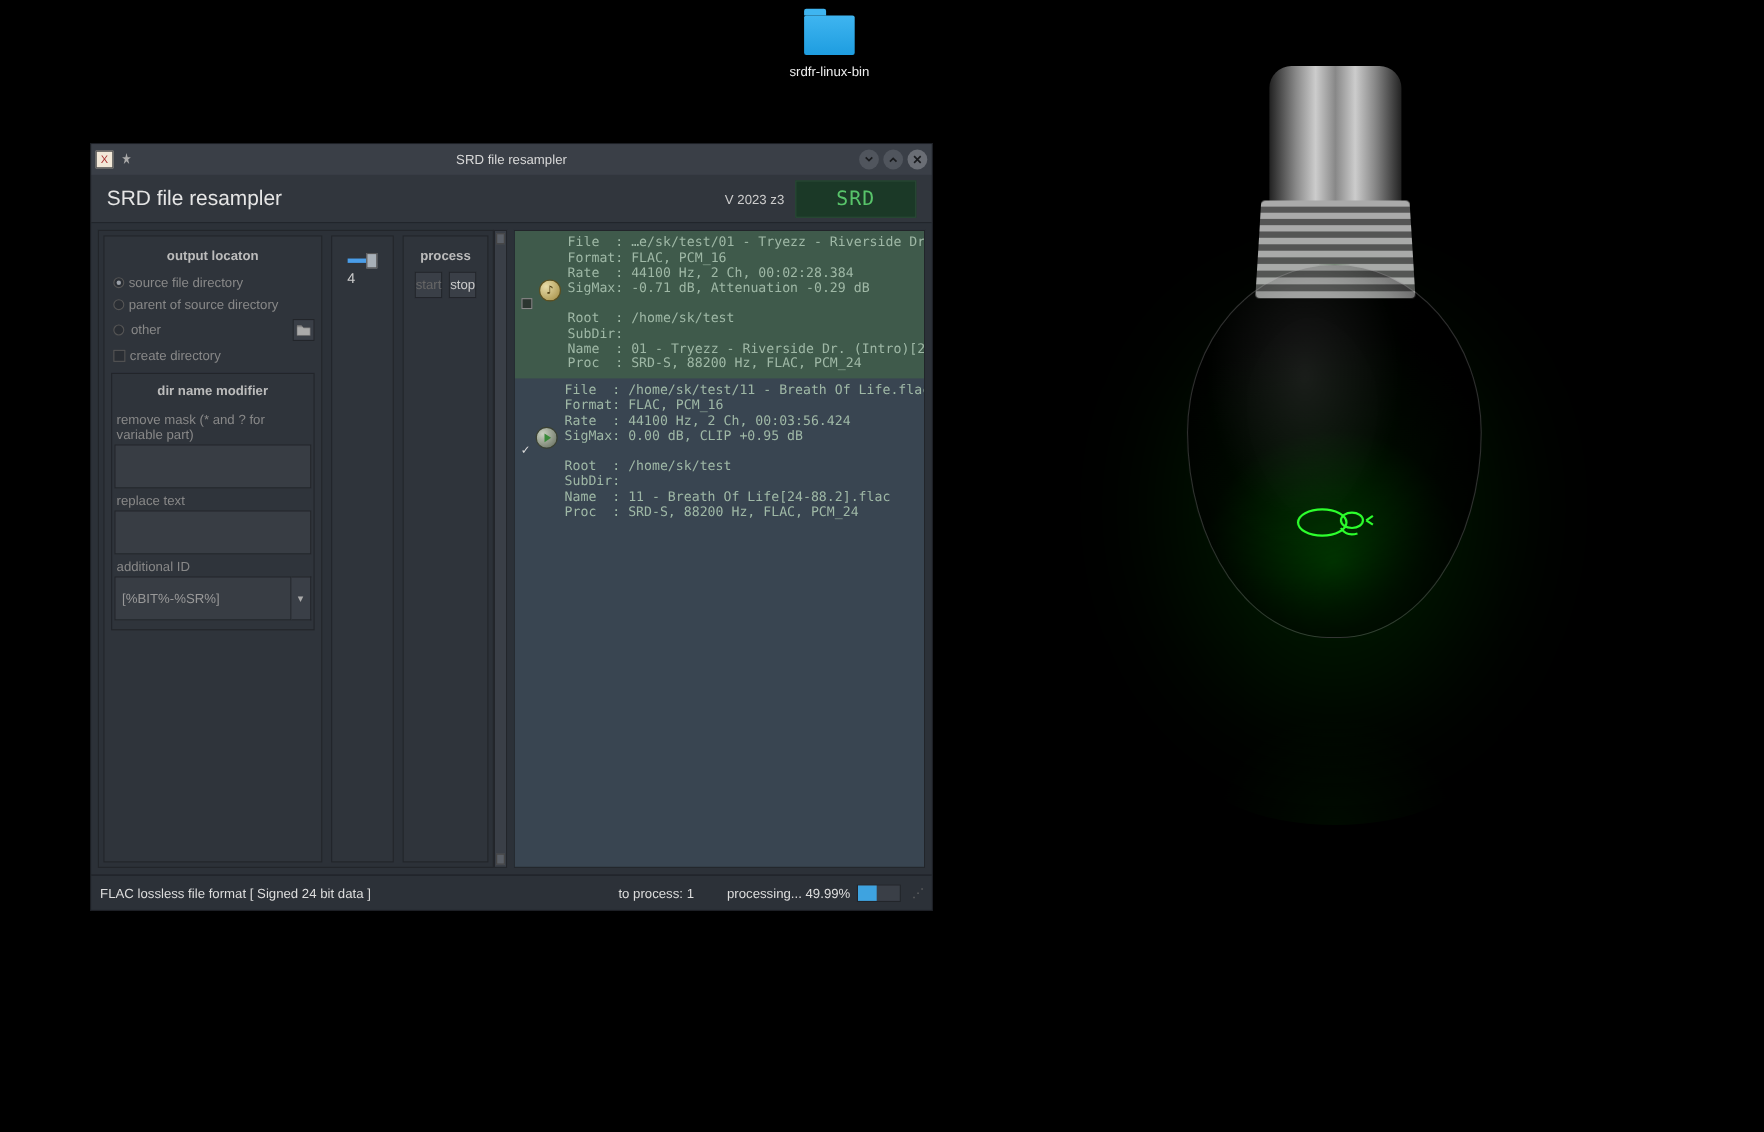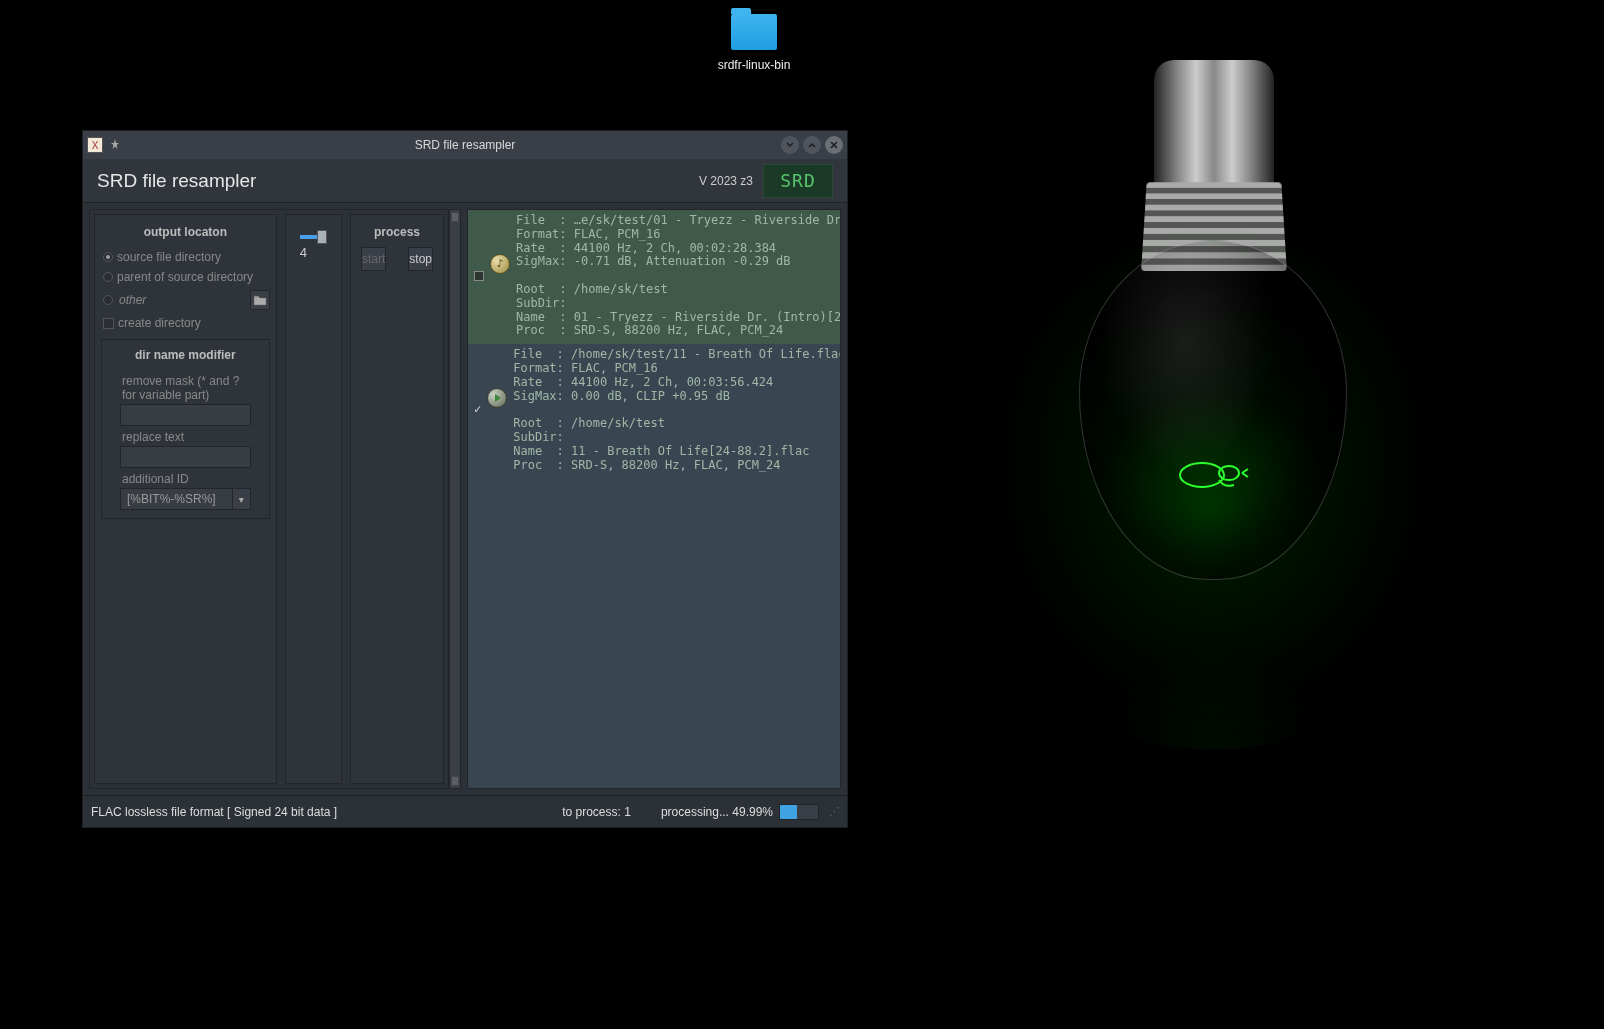--- a/index.html
+++ b/index.html
@@ -146,21 +146,21 @@
   font-size: 19px;
   color: #e5e5e5;
 }
 .app-header .version {
   margin-left:auto;
   font-size: 12px;
   color: #ccc;
   margin-right: 10px;
 }
 .app-header .logo {
-  width: 70px; height: 34px;
+  width: 110px; height: 34px;
   background: #1b3927;
   border: 1px solid #2a4a36;
   display:flex; align-items:center; justify-content:center;
   font-family: monospace;
   font-size: 18px;
   color: #58c46a;
   letter-spacing: 1px;
 }
 
 .app-body {
@@ -227,42 +227,42 @@
   content:""; position:absolute; inset:2px;
   background:#9aa0a8; border-radius:50%;
 }
 .check {
   width:11px; height:11px;
   border:1px solid #555;
   background:#2a2e34;
 }
 .txt-in {
   width: 100%;
-  height: 22px;
+  height: 40px;
   background: #383d44;
   border: 1px solid #22252a;
   color: #999;
   padding: 2px 6px;
   font-size: 12px;
 }
 .mini-btn {
   width:20px; height:20px;
   background:#3a3f47;
   border:1px solid #22252a;
   display:flex; align-items:center; justify-content:center;
   font-size:11px; color:#aaa;
 }
-.row-with-icon { display:flex; align-items:center; gap:6px;font-style:italic; }
+.row-with-icon { display:flex; align-items:center; gap:6px; }
 .row-with-icon .spacer { flex:1; }
 
 .sub-panel {
   border: 1px solid #22252a;
   background: #2f343b;
   margin-top: 6px;
-  padding: 4px 18px 8px;
+  padding: 4px 2px 8px;
 }
 .combo {
   display:flex;
 }
 .combo .txt-in { flex:1; }
 .combo .arrow {
   width:18px; background:#3a3f47; border:1px solid #22252a;
   border-left:none;
   display:flex; align-items:center; justify-content:center;
   color:#aaa; font-size:10px;
@@ -279,21 +279,21 @@
   margin: 6px 0;
 }
 .slider-fill { position:absolute; left:0; top:0; bottom:0; background:#4a9de8; }
 .slider-thumb {
   position:absolute; top:-5px;
   width:10px; height:14px;
   background:#a8b0b8; border:1px solid #555;
 }
 .slider-val { text-align:right; padding-right: 20px; color:#ccc; }
 
-.btn-row { display:flex; gap:22px; padding: 0 4px; text-align: right; }
+.btn-row { display:flex; gap:6px; padding: 0 4px; text-align: right; }
 .btn {
   flex:1; height:24px;
   background:#3a3f47;
   border:1px solid #22252a;
   color:#ccc;
   font-size:12px;
   display:flex; align-items:center; justify-content:center;
 }
 .btn.disabled { color:#666; }
 

